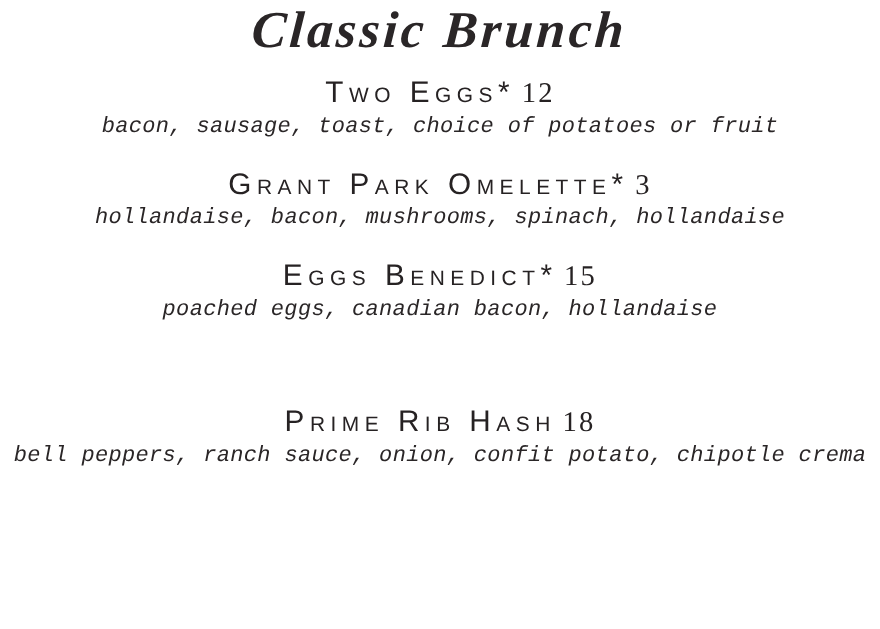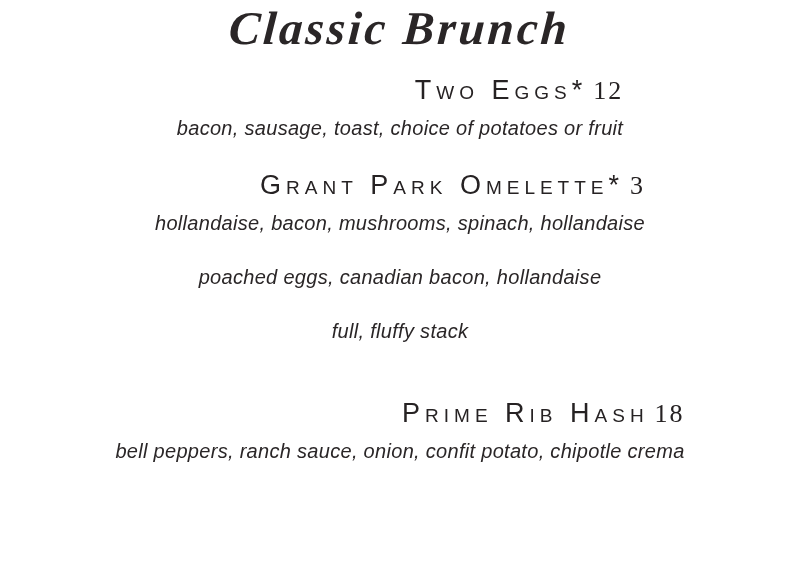--- a/index.html
+++ b/index.html
@@ -33,35 +33,34 @@
   }
   .menu-item {
     text-align: center;
     margin-bottom: 25px;
   }
   .item-header {
     font-family: "Liberation Sans", sans-serif;
     font-variant: small-caps;
     font-weight: 400;
     font-size: 27px;
-    line-height: 41px;
+    line-height: 29px;
     letter-spacing: 5px;
     color: #262223;
     white-space: nowrap;
-    text-align: right;
   }
   .item-price {
     font-family: "Liberation Serif", serif;
     font-variant: normal;
     font-size: 26px;
     letter-spacing: 2px;
     margin-left: 6px;
   }
   .item-desc {
-    font-family: Liberation Sans, sans-serif;
+    font-family: Liberation Mono, monospace;
     font-style: italic;
     font-size: 20px;
     line-height: 24px;
     letter-spacing: 0.3px;
     color: #2a2627;
     margin-top: 5px;
     white-space: nowrap;
     text-align: right;
   }
 </style>
@@ -80,25 +79,27 @@
   </div>
 
   <div class="menu-item">
     <div class="item-header">
       <span>Grant Park Omelette*</span><span class="item-price">3</span>
     </div>
     <div class="item-desc">hollandaise, bacon, mushrooms, spinach, hollandaise</div>
   </div>
 
   <div class="menu-item">
+    <div class="item-header">
+      <span>Eggs Benedict*</span><span class="item-price">15</span>
+    </div>
     <div class="item-desc">poached eggs, canadian bacon, hollandaise</div>
   </div>
 
   <div class="menu-item">
-    <div class="item-desc">full, fluffy stack</div>
   </div>
 
   <div class="menu-item">
   </div>
 
   <div class="menu-item">
     <div class="item-header">
       <span>Prime Rib Hash</span><span class="item-price">18</span>
     </div>
     <div class="item-desc">bell peppers, ranch sauce, onion, confit potato, chipotle crema</div>

